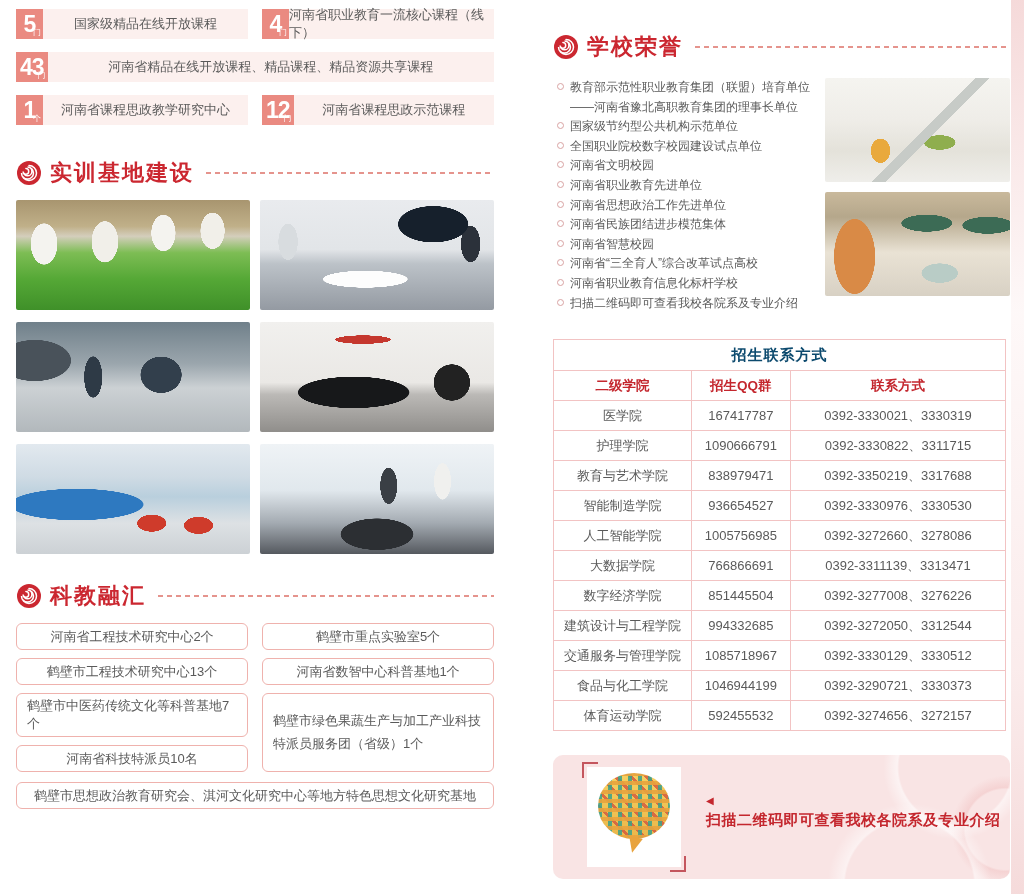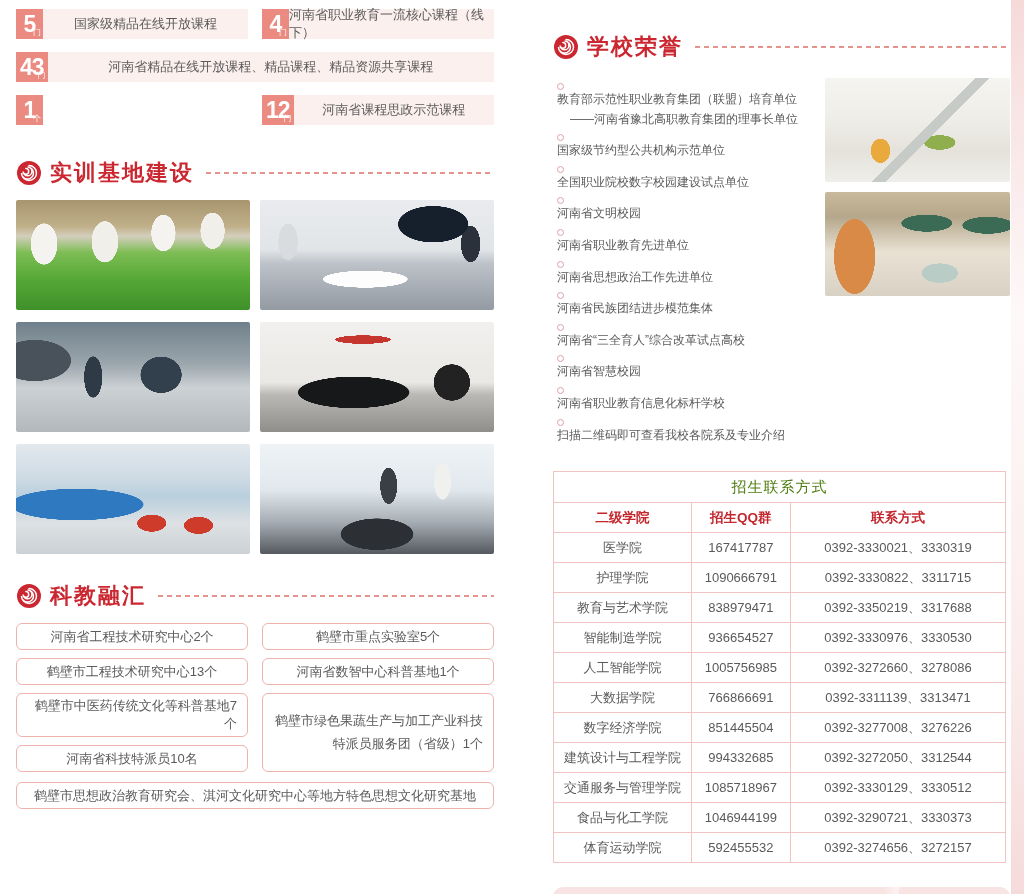--- a/index.html
+++ b/index.html
@@ -78,38 +78,38 @@
     radial-gradient(ellipse 34px 62px at 16% 62%, #d98a46 0 60%, transparent 61%),
     radial-gradient(ellipse 42px 14px at 55% 30%, #3c6b55 0 60%, transparent 61%),
     radial-gradient(ellipse 42px 14px at 88% 32%, #3c6b55 0 60%, transparent 61%),
     radial-gradient(ellipse 30px 16px at 62% 78%, #b9ccc6 0 60%, transparent 61%),
     linear-gradient(180deg,#c9b99c 0%,#b5a78b 24%,#e9e2d4 58%,#d8d1c4 100%); }
 
   
   .sci-grid { display:grid; grid-template-columns:1fr 1fr; gap:8px 14px; }
   .sci-item { background:#fff; border:1px solid #efb2ad; border-radius:6px; color:#5a5a5a;
     font-size:13px; min-height:27px; padding:3px 10px; display:flex; align-items:center;
-    justify-content:center; text-align:right; }
+    justify-content:center; text-align:left; }
   .sci-item.tall { grid-column:2; grid-row:3/5; line-height:1.7; }
   .sci-item.full { grid-column:1/3; margin-top:2px; }
 
   
   .honors-body { display:flex; gap:13px; }
   .honor-list { flex:1; padding-left:4px; padding-top:4px; }
-  .honor-item { display:flex; align-items:flex-start; color:#5a5a5a; font-size:12px; line-height:19.6px;flex-direction:column; }
+  .honor-item { display:flex; align-items:flex-start; color:#5a5a5a; font-size:12px; line-height:19.6px; }
   .honor-dot { flex:0 0 7px; width:7px; height:7px; border:1.5px solid #d9a3a3; border-radius:50%;
     margin:5px 6px 0 0; }
   .honor-item.sub { padding-left:13px; }
   .honor-photos { width:185px; display:flex; flex-direction:column; gap:10px; padding-top:4px; }
   .honor-photos .photo { height:104px; }
 
   
   .adm-table { width:453px; border-collapse:collapse; margin-top:26px; }
   .adm-table td { border:1px solid #f2c3c3; text-align:center; font-size:13px; color:#5a5a5a; height:30px; }
-  .adm-table .t-title { color:#4d7c0f; font-weight:normal; font-size:15px; height:31px; letter-spacing:1px; }
+  .adm-table .t-title { color:#0c4a6e; font-weight:bold; font-size:15px; height:31px; letter-spacing:1px; }
   .adm-table .t-head  { color:#c4272e; font-weight:bold; font-size:13.5px; }
   .c-college { width:132px; } .c-qq { width:95px; } .c-phone { width:206px; }
 
   
   .qr-panel { position:relative; margin-top:24px; height:124px; width:457px; border-radius:10px; overflow:hidden;
     background:
       radial-gradient(circle at 88% 10%, transparent 56px, rgba(255,255,255,.55) 58px, transparent 72px),
       radial-gradient(circle at 78% 105%, transparent 64px, rgba(255,255,255,.5) 66px, transparent 82px),
       radial-gradient(circle at 99% 60%, transparent 40px, rgba(233,160,160,.25) 42px, transparent 54px),
       #f9e4e4; }
@@ -162,20 +162,21 @@
           </div>
           <div class="stat-bar">河南省精品在线开放课程、精品课程、精品资源共享课程</div>
         </div>
       </div>
       <div class="stats-row">
         <div class="stat">
           <div class="badge">
             <span class="badge-num">1</span>
             <span class="badge-unit">个</span>
           </div>
+          <div class="stat-bar">河南省课程思政教学研究中心</div>
         </div>
         <div class="stat">
           <div class="badge">
             <span class="badge-num">12</span>
             <span class="badge-unit">门</span>
           </div>
           <div class="stat-bar">河南省课程思政示范课程</div>
         </div>
       </div>
     </div>
@@ -259,25 +260,25 @@
         <div class="honor-item">
             <span class="honor-dot"></span>
             <span>河南省思想政治工作先进单位</span>
           </div>
         <div class="honor-item">
             <span class="honor-dot"></span>
             <span>河南省民族团结进步模范集体</span>
           </div>
         <div class="honor-item">
             <span class="honor-dot"></span>
+            <span>河南省智慧校园</span>
+          </div>
+        <div class="honor-item">
+            <span class="honor-dot"></span>
             <span>河南省“三全育人”综合改革试点高校</span>
-          </div>
-        <div class="honor-item">
-            <span class="honor-dot"></span>
-            <span>河南省智慧校园</span>
           </div>
         <div class="honor-item">
             <span class="honor-dot"></span>
             <span>河南省职业教育信息化标杆学校</span>
           </div>
         <div class="honor-item">
             <span class="honor-dot"></span>
             <span>扫描二维码即可查看我校各院系及专业介绍</span>
           </div>
       </div>

